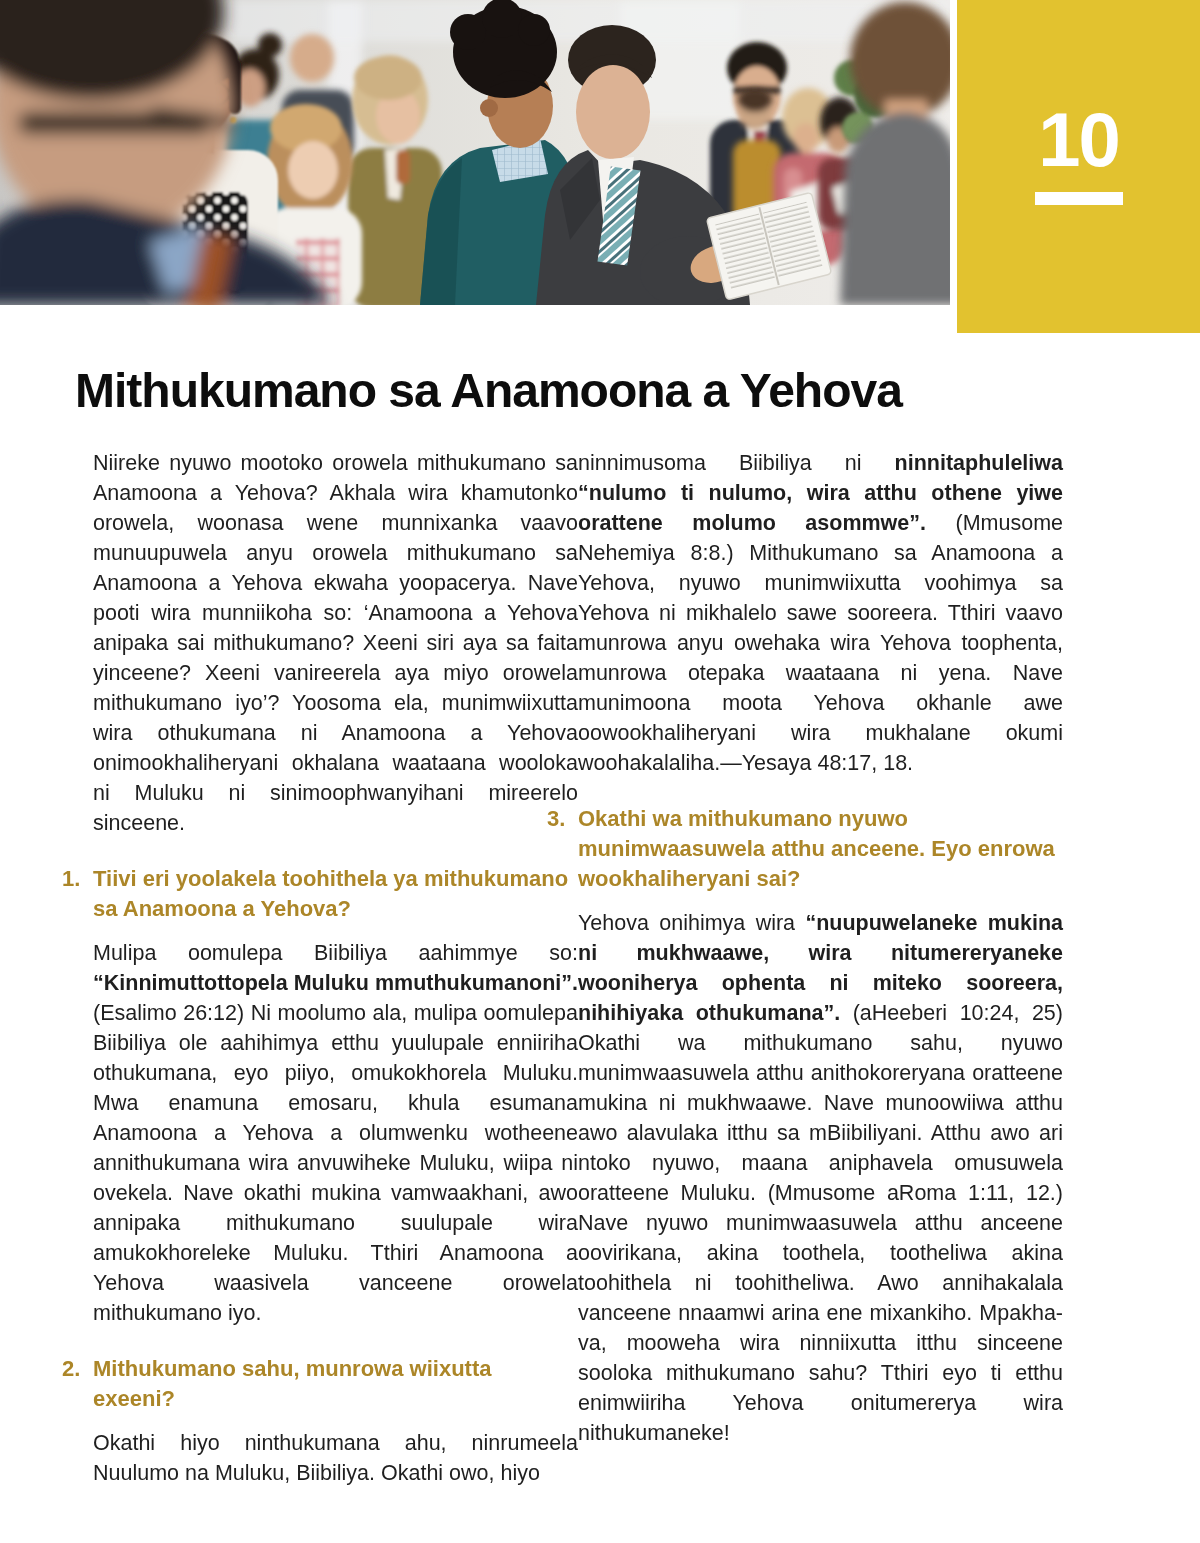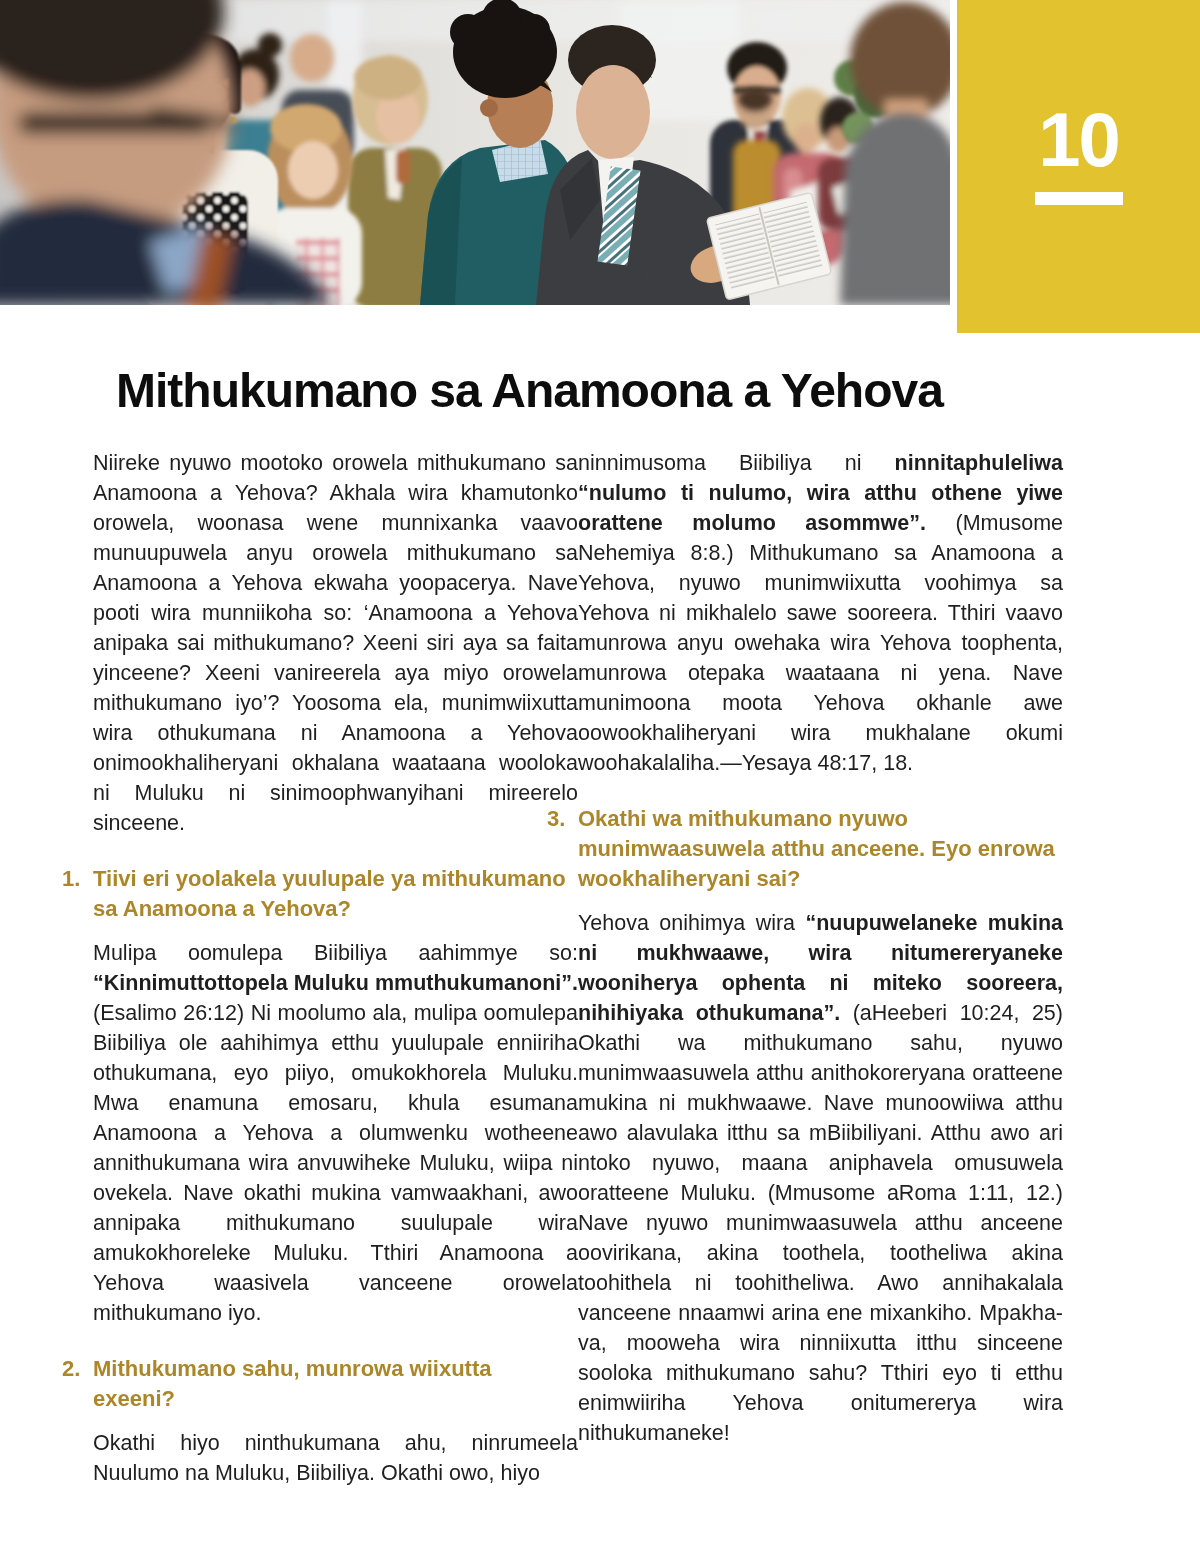--- a/index.html
+++ b/index.html
@@ -13,21 +13,21 @@
   .photo svg{display:block;}
   .gap{width:7px;background:#fff;}
   .chapter-box{
     flex:1;background:#e2c22f;display:flex;flex-direction:column;
     align-items:center;justify-content:flex-start;padding-top:102px;box-sizing:border-box;
   }
   .chapter-num{font-size:76px;font-weight:700;color:#fff;line-height:1;letter-spacing:-2px;}
   .chapter-rule{width:88px;height:13px;background:#fff;margin-top:14px;}
   
   .title{
-    margin:30px 0 0 116px;font-size:48px;line-height:55px;font-weight:700;
+    margin:30px 0 0 75px;font-size:48px;line-height:55px;font-weight:700;
     letter-spacing:-1px;color:#0d0d0d;
   }
   
   .content{display:flex;margin:30px 0 0 93px;width:1037px;}
   .col{width:485px;}
   p.body{
     font-size:21.5px;line-height:30px;text-align:justify;margin:0;color:#1f1f1f;
   }
   p.body .bd{font-weight:700;}
   p.question{
@@ -233,21 +233,21 @@
 
   <h1 class="title">
     <span>Mithukumano sa Anamoona a Yehova</span><br>
   </h1>
 
   <div class="content">
 
     <div class="col">
       <p class="body"><span>Niireke nyuwo mootoko orowela mithukumano sa Anamoona a Yehova? Akhala wira khamutonko orowela, woonasa wene munnixanka vaavo munuupuwela anyu orowela mithukumano sa Anamoona a Yehova ekwaha yoopacerya. Nave pooti wira munniikoha so: ‘Anamoona a Yehova anipaka sai mithukumano? Xeeni siri aya sa faita yinceene? Xeeni vanireerela aya miyo orowela mithukumano iyo’? Yoosoma ela, munimwiixutta wira othukumana ni Anamoona a Yehova onimookhaliheryani okhalana waataana wooloka ni Muluku ni sinimoophwanyihani mireerelo sinceene.</span></p>
 
-      <p class="question"><span class="qnum">1.</span><span>Tiivi eri yoolakela yuulupale ya mithukumano sa Anamoona a Yehova?</span></p>
+      <p class="question"><span class="qnum">1.</span><span>Tiivi eri yoolakela toohithela ya mithukumano sa Anamoona a Yehova?</span></p>
 
       <p class="body"><span>Mulipa oomulepa Biibiliya aahimmye so: </span><span class="bd">“Kinnimuttottopela Muluku mmuthukumanoni”.</span><span> (Esalimo 26:12) Ni moolumo ala, mulipa oomulepa Biibiliya ole aahihimya etthu yuulupale enniiriha othukumana, eyo piiyo, omukokhorela Muluku. Mwa enamuna emosaru, khula esumana Anamoona a Yehova a olumwenku wotheene annithukumana wira anvuwiheke Muluku, wiipa ni ovekela. Nave okathi mukina vamwaakhani, awo annipaka mithukumano suulupale wira amukokhoreleke Muluku. Tthiri Anamoona a Yehova waasivela vanceene orowela mithukumano iyo.</span></p>
 
       <p class="question"><span class="qnum">2.</span><span>Mithukumano sahu, munrowa wiixutta exeeni?</span></p>
 
       <p class="body"><span>Okathi hiyo ninthukumana ahu, ninrumeela Nuulumo na Muluku, Biibiliya. Okathi owo, hiyo</span></p>
     </div>
 
     <div class="col">
       <p class="body"><span>ninnimusoma Biibiliya ni </span><span class="bd">ninnitaphuleliwa “nulumo ti nulumo, wira atthu othene yiwe orattene molumo asommwe”.</span><span> (Mmusome Nehemiya 8:8.) Mithukumano sa Anamoona a Yehova, nyuwo munimwiixutta voohimya sa Yehova ni mikhalelo sawe sooreera. Tthiri vaavo munrowa anyu owehaka wira Yehova toophenta, munrowa otepaka waataana ni yena. Nave munimoona moota Yehova okhanle awe oowookhaliheryani wira mukhalane okumi woohakalaliha.—Yesaya 48:17, 18.</span></p>

